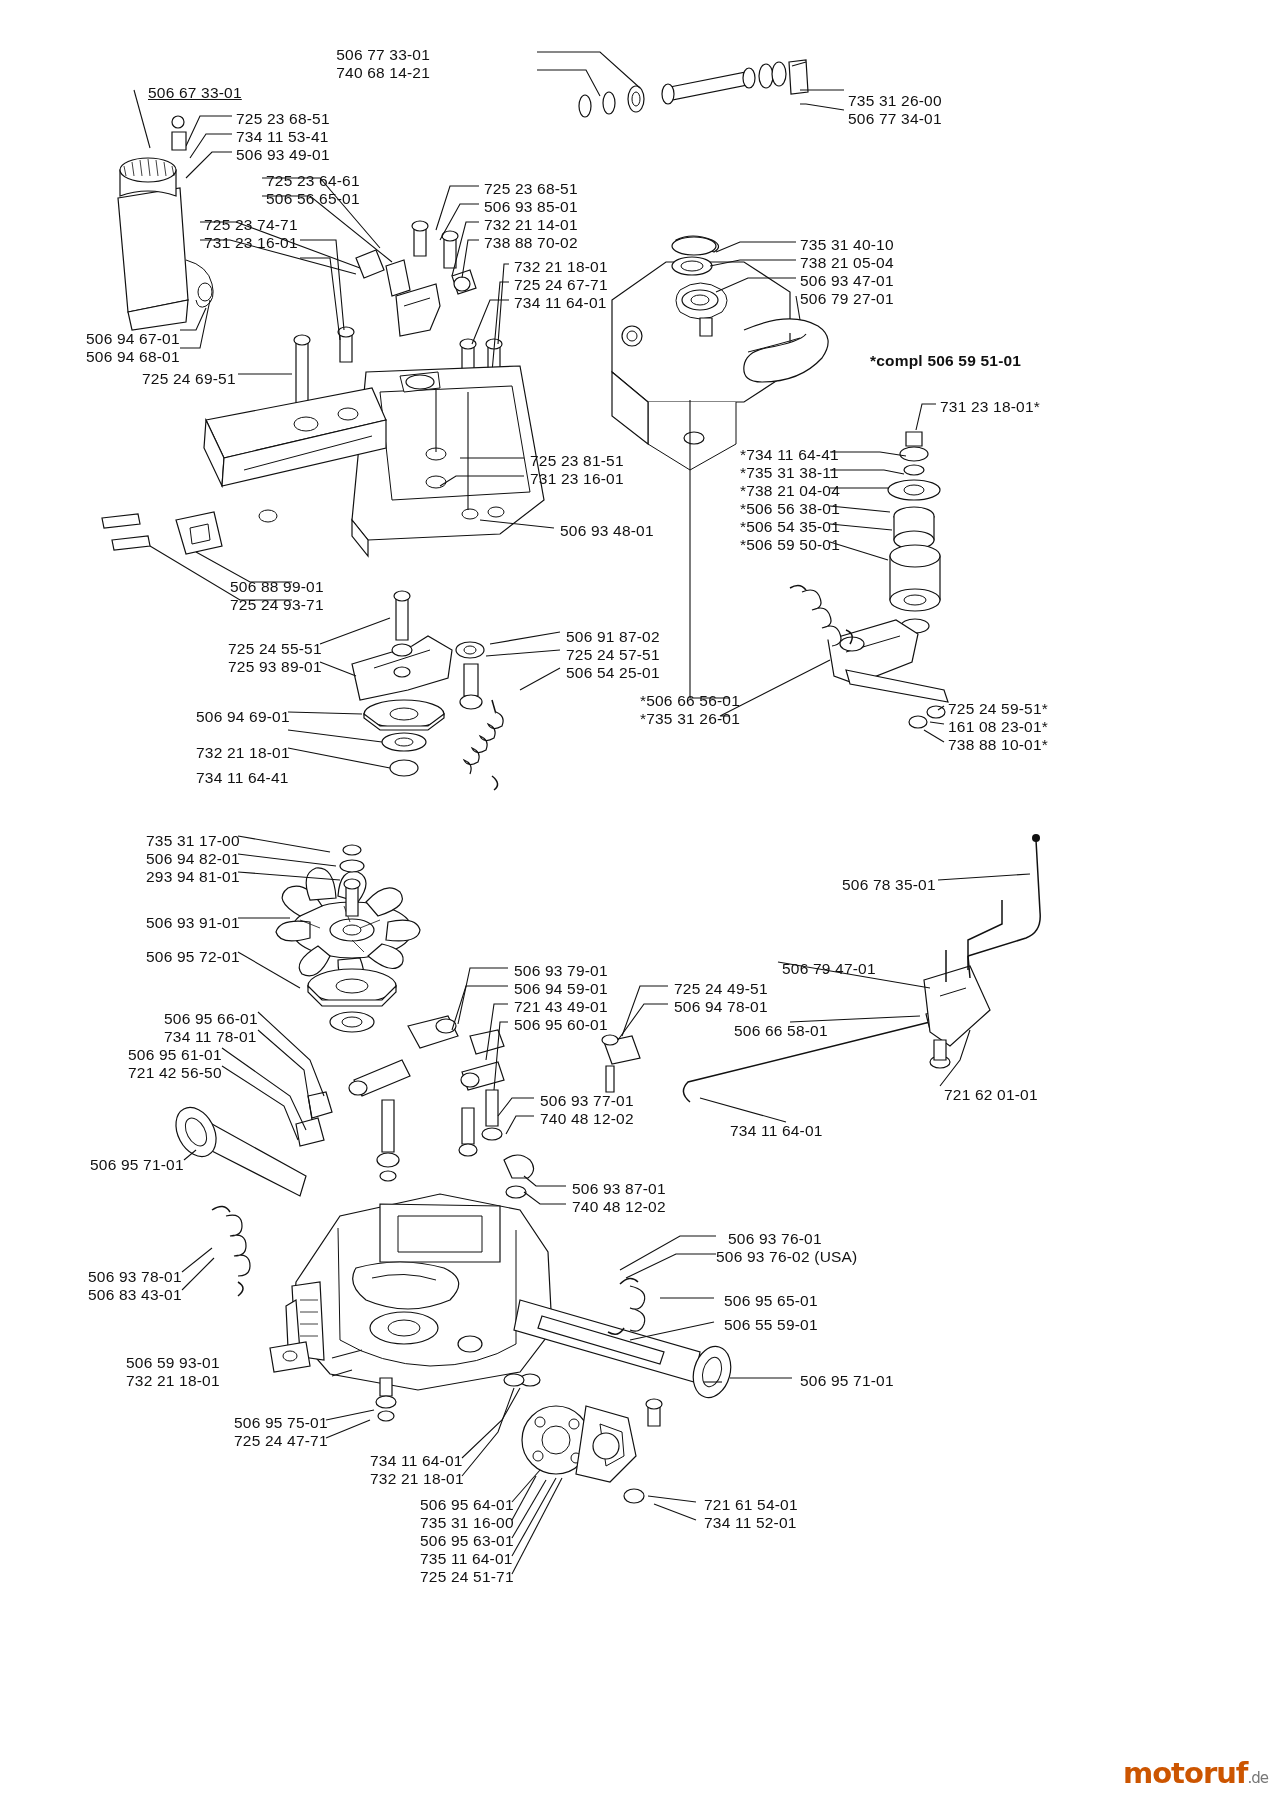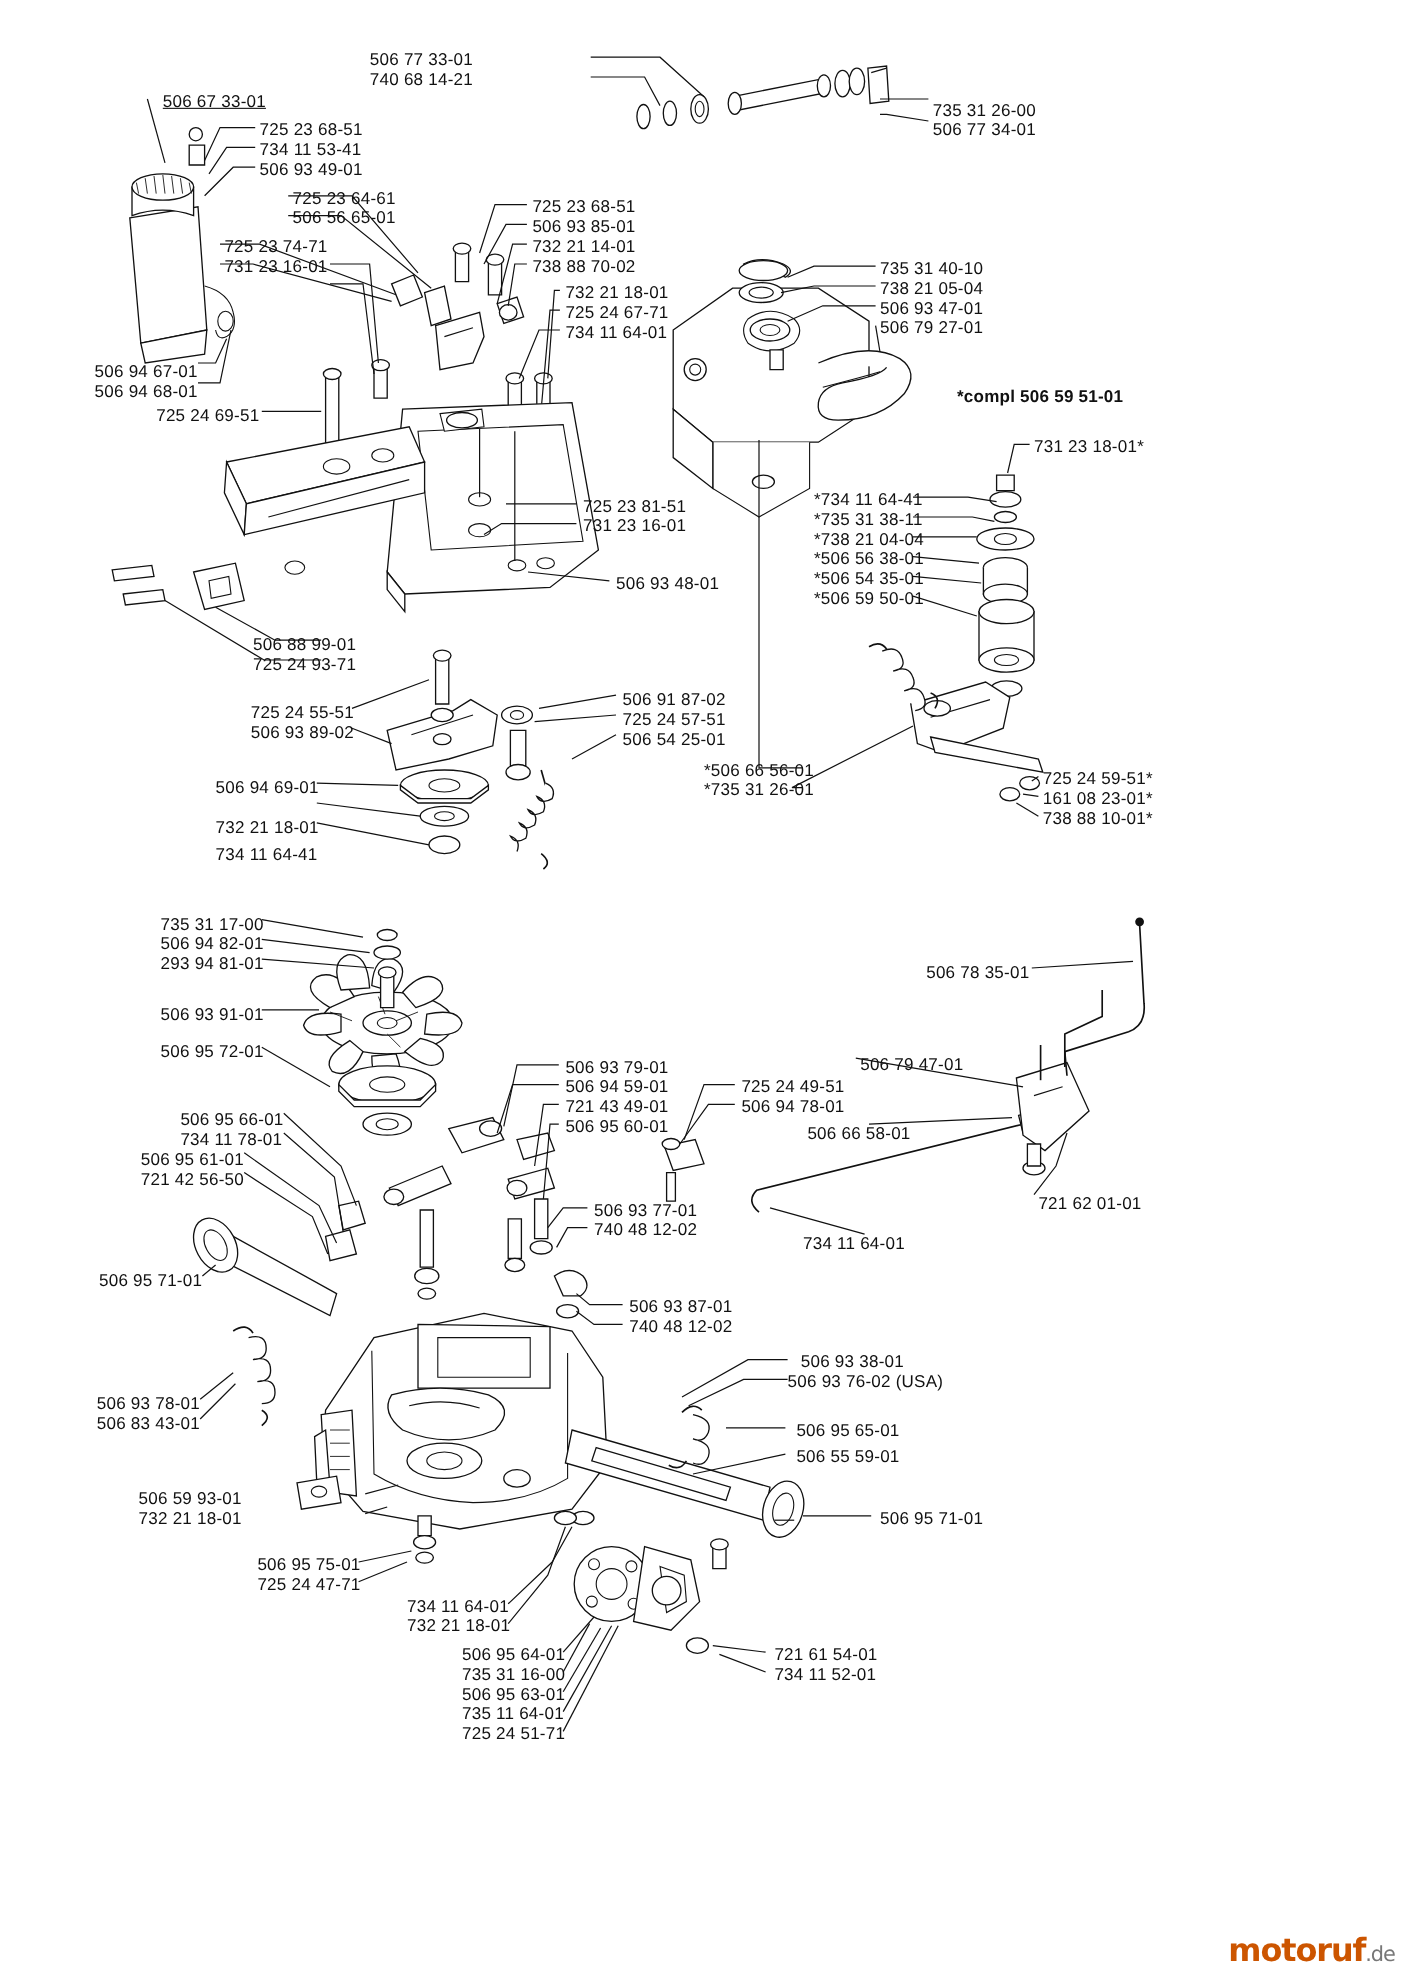--- a/index.html
+++ b/index.html
@@ -26,21 +26,21 @@
   .ln2{stroke:#111;stroke-width:1.5;fill:none;}
   .pt{fill:#111;}
   .prt{stroke:#111;stroke-width:1.2;fill:#fff;}
   .prt-l{stroke:#111;stroke-width:1;fill:#fff;}
   .hatch{stroke:#111;stroke-width:0.8;fill:none;}
   #wm{
     position:absolute;right:16px;bottom:10px;
     font-family:"DejaVu Sans", sans-serif;
     font-size:29px;font-weight:bold;color:#cc5500;letter-spacing:-1px;
   }
-  #wm .de{color:#777;font-size:19px;font-weight:normal;}
+  #wm .de{color:#777;font-size:15px;font-weight:normal;}
 </style>
 </head>
 <body>
 
 <div id="sheet">
 
 <svg id="art" width="1284" height="1800" viewBox="0 0 1284 1800">
 
   <g>
     <path class="prt" d="M665 88 L746 72 L752 84 L672 100 Z"></path>
@@ -447,21 +447,21 @@
       <div class="lbl" style="top: 236px; left: 800px;">735 31 40-10</div>
       <div class="lbl" style="top: 254px; left: 800px;">738 21 05-04</div>
       <div class="lbl" style="top: 272px; left: 800px;">506 93 47-01</div>
       <div class="lbl" style="top: 290px; left: 800px;">506 79 27-01</div>
       <div class="lbl" style="top: 452px; left: 530px;">725 23 81-51</div>
       <div class="lbl" style="top: 470px; left: 530px;">731 23 16-01</div>
       <div class="lbl" style="top: 522px; left: 560px;">506 93 48-01</div>
       <div class="lbl" style="top: 578px; left: 230px;">506 88 99-01</div>
       <div class="lbl" style="top: 596px; left: 230px;">725 24 93-71</div>
       <div class="lbl" style="top: 640px; left: 228px;">725 24 55-51</div>
-      <div class="lbl" style="top: 658px; left: 228px;">506 93 89-02</div>
+      <div class="lbl" style="top: 658px; left: 228px;">725 93 89-01</div>
       <div class="lbl" style="top: 628px; left: 566px;">506 91 87-02</div>
       <div class="lbl" style="top: 646px; left: 566px;">725 24 57-51</div>
       <div class="lbl" style="top: 664px; left: 566px;">506 54 25-01</div>
       <div class="lbl" style="top: 708px; left: 196px;">506 94 69-01</div>
       <div class="lbl" style="top: 726px; left: 196px; margin-top: 43px;">734 11 64-41</div>
       <div class="lbl" style="top: 744px; left: 196px;">732 21 18-01</div>
       <div class="lbl" style="top: 398px; left: 940px;">731 23 18-01*</div>
       <div class="lbl" style="top: 446px; left: 740px;">*734 11 64-41</div>
       <div class="lbl" style="top: 464px; left: 740px;">*735 31 38-11</div>
       <div class="lbl" style="top: 482px; left: 740px;">*738 21 04-04</div>
@@ -506,21 +506,21 @@
       <div class="lbl" style="top: 1110px; left: 540px;">740 48 12-02</div>
       <div class="lbl" style="top: 1180px; left: 572px;">506 93 87-01</div>
       <div class="lbl" style="top: 1198px; left: 572px;">740 48 12-02</div>
       <div class="lbl" style="top: 980px; left: 674px;">725 24 49-51</div>
       <div class="lbl" style="top: 998px; left: 674px;">506 94 78-01</div>
       <div class="lbl" style="top: 1022px; left: 734px;">506 66 58-01</div>
       <div class="lbl" style="top: 1122px; left: 730px;">734 11 64-01</div>
       <div class="lbl" style="top: 876px; left: 842px;">506 78 35-01</div>
       <div class="lbl" style="top: 960px; left: 782px;">506 79 47-01</div>
       <div class="lbl" style="top: 1086px; left: 944px;">721 62 01-01</div>
-      <div class="lbl" style="top: 1230px; left: 728px;">506 93 38-01</div>
+      <div class="lbl" style="top: 1230px; left: 728px;">506 93 76-01</div>
       <div class="lbl" style="top: 1248px; left: 716px;">506 93 76-02 (USA)</div>
       <div class="lbl" style="top: 1292px; left: 724px;">506 95 65-01</div>
       <div class="lbl" style="top: 1316px; left: 724px;">506 55 59-01</div>
       <div class="lbl" style="top: 1372px; left: 800px;">506 95 71-01</div>
       <div class="lbl" style="top: 1496px; left: 704px;">721 61 54-01</div>
       <div class="lbl" style="top: 1514px; left: 704px;">734 11 52-01</div>
     </div>
 
 <div class="lbl bold" style="left:870px;top:352px;">*compl 506 59 51-01</div>
 

